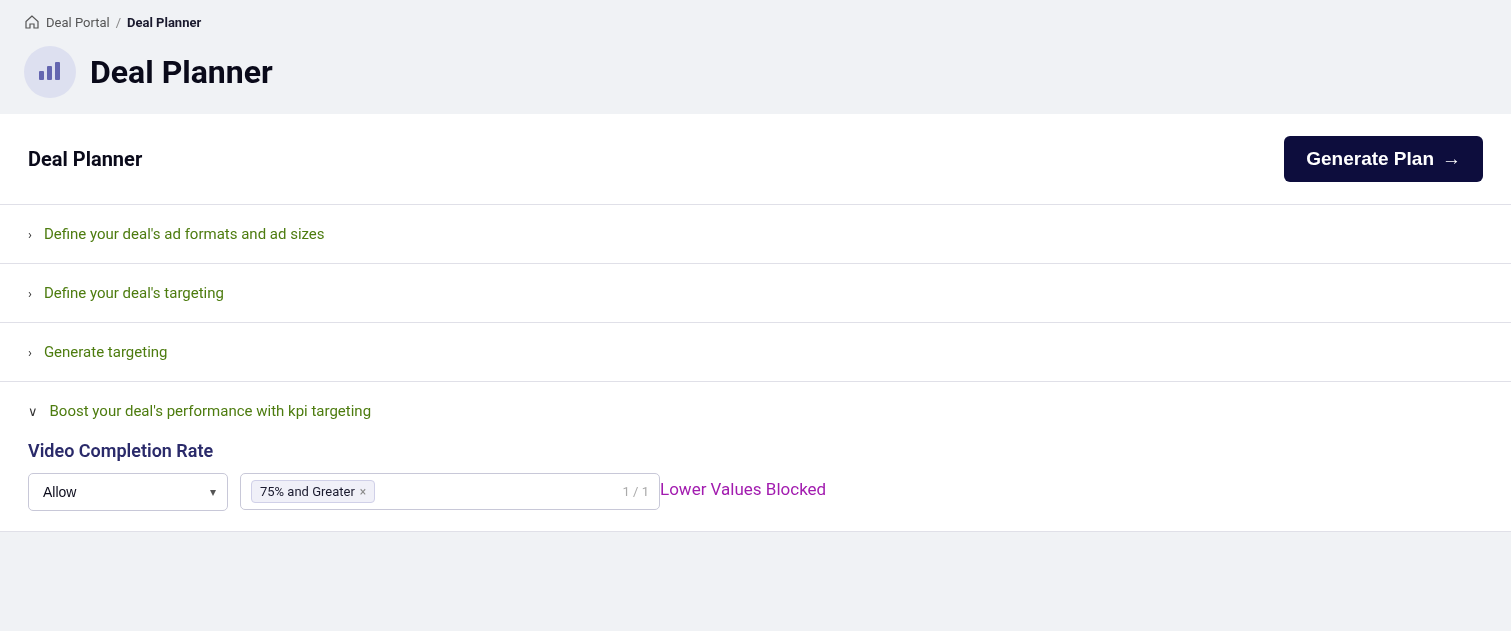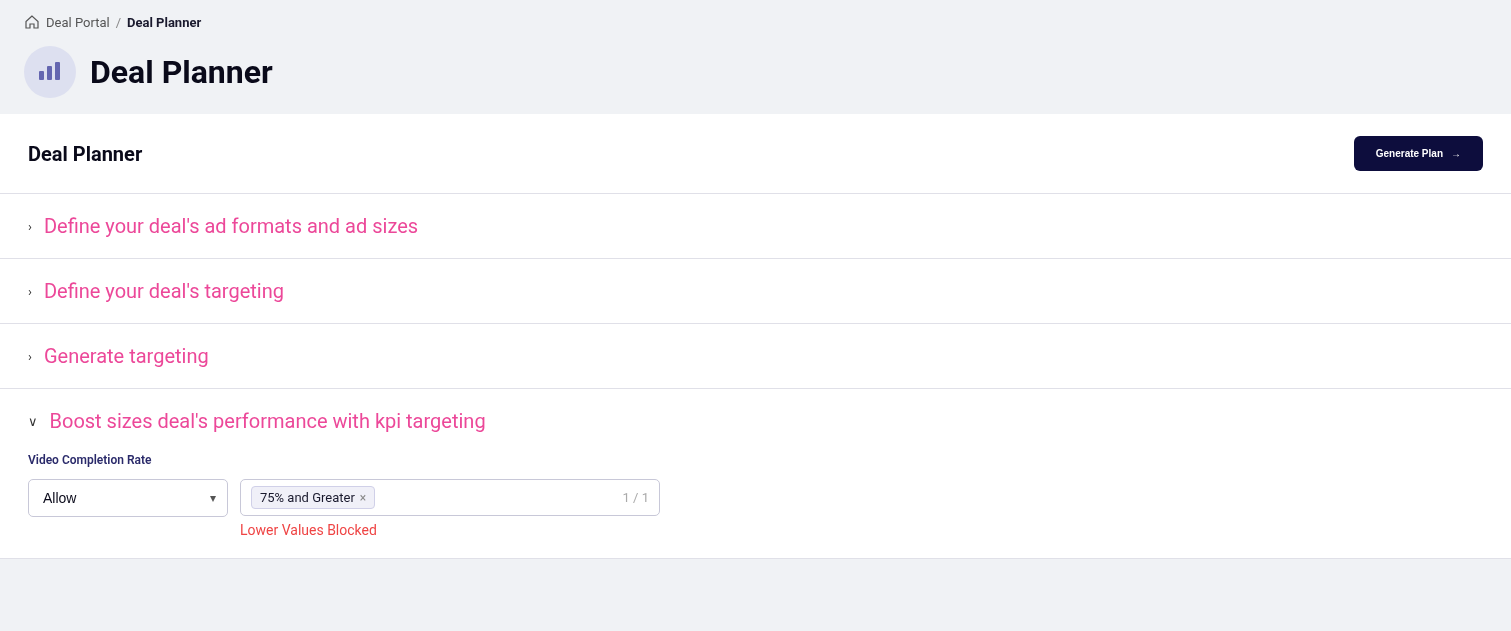--- a/index.html
+++ b/index.html
@@ -104,21 +104,21 @@
       font-weight: 700;
       color: #0a0a1a;
     }
 
     .generate-plan-btn {
       background-color: #0d0d3d;
       color: #ffffff;
       border: none;
       border-radius: 6px;
       padding: 12px 22px;
-      font-size: 10px;
+      font-size: 19px;
       font-weight: 600;
       cursor: pointer;
       display: flex;
       align-items: center;
       gap: 8px;
     }
 
     
     .accordion-container {
       border-top: 1px solid #e0e0e8;
@@ -139,32 +139,32 @@
     }
 
     .accordion-chevron {
       font-size: 13px;
       color: #333;
       display: inline-block;
       line-height: 1;
     }
 
     .accordion-label {
-      font-size: 20px;
-      color: #ec4899;
+      font-size: 15px;
+      color: #4d7c0f;
     }
 
     
     .accordion-content {
       padding: 0 28px 20px 28px;
       background: #ffffff;
     }
 
     .vcr-label {
-      font-size: 12px;
+      font-size: 18px;
       font-weight: 600;
       color: #2a2a6a;
       margin-bottom: 12px;
     }
 
     .vcr-controls {
       display: flex;
       align-items: flex-start;
       gap: 12px;
     }
@@ -237,29 +237,29 @@
     }
 
     .tag-count {
       color: #aaa;
       font-size: 13px;
       margin-left: 20px;
       white-space: nowrap;
     }
 
     .lower-values-blocked {
-      font-size: 14px;
-      color: #ef4444;
+      font-size: 17px;
+      color: #a21caf;
       margin-top: 6px;
       padding-left: 0;
     }
 
     .vcr-right-column {
       display: flex;
-      flex-direction: column;
+      flex-direction: row;
     }
   </style>
 </head>
 <body>
 
 <div class="top-header">
   <div class="breadcrumb">
     <span class="breadcrumb-home-icon">
       <svg viewBox="0 0 16 16" fill="none" xmlns="http://www.w3.org/2000/svg">
         <path d="M8 2L2 7.5V14h4v-4h4v4h4V7.5L8 2z" stroke="#555" stroke-width="1.2" fill="none"></path>
@@ -311,21 +311,21 @@
     <div class="accordion-item">
       <div class="accordion-header">
         <span class="accordion-chevron">›</span>
         <span class="accordion-label">Generate targeting</span>
       </div>
     </div>
 
     <div class="accordion-item">
       <div class="accordion-header">
         <span class="accordion-chevron">∨</span>
-        <span class="accordion-label">Boost sizes deal's performance with kpi targeting</span>
+        <span class="accordion-label">Boost your deal's performance with kpi targeting</span>
       </div>
       <div class="accordion-content">
         <div class="vcr-label">Video Completion Rate</div>
         <div class="vcr-controls">
 
           <div class="dropdown-wrapper">
             <select class="dropdown-select">
               <option>Allow</option>
               <option>Block</option>
             </select>

